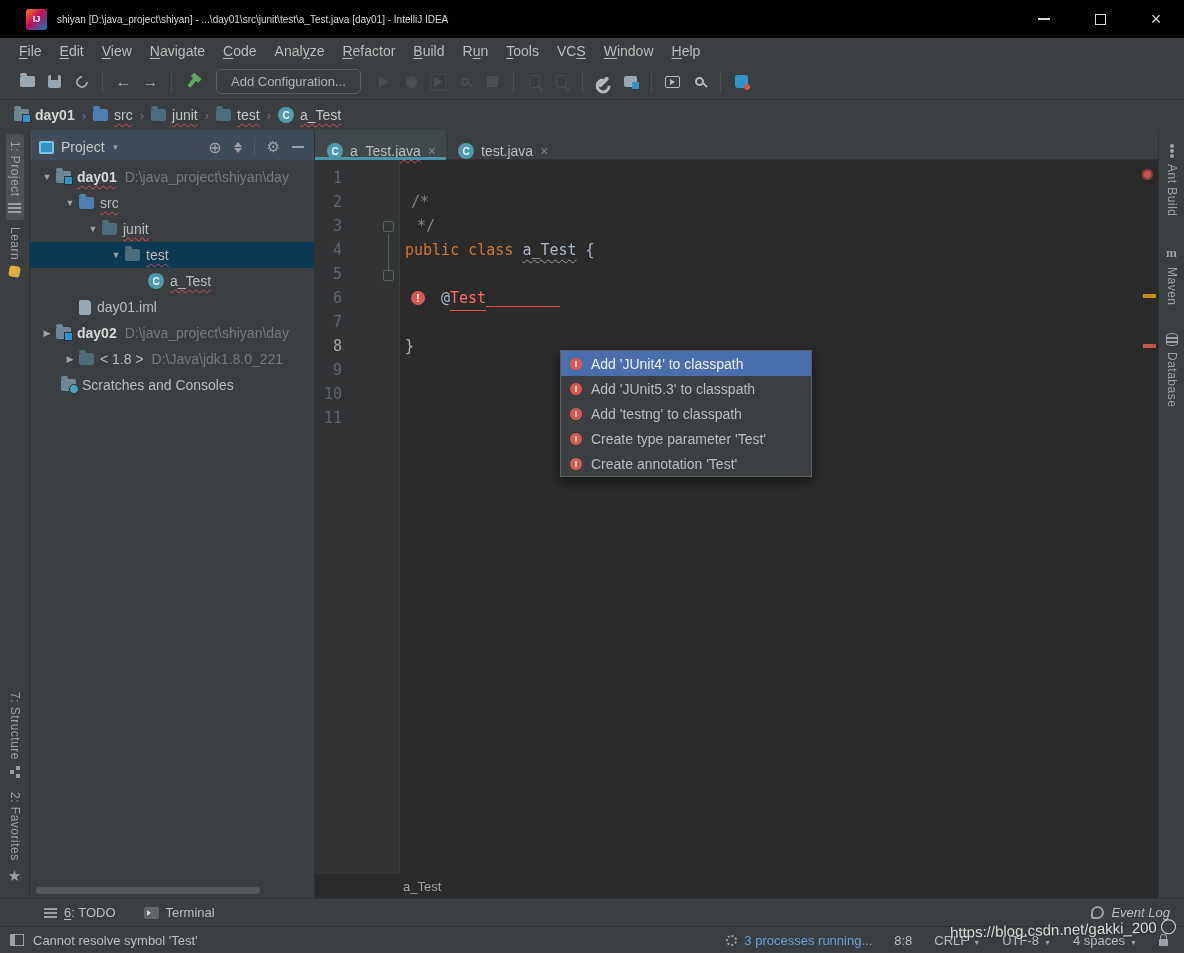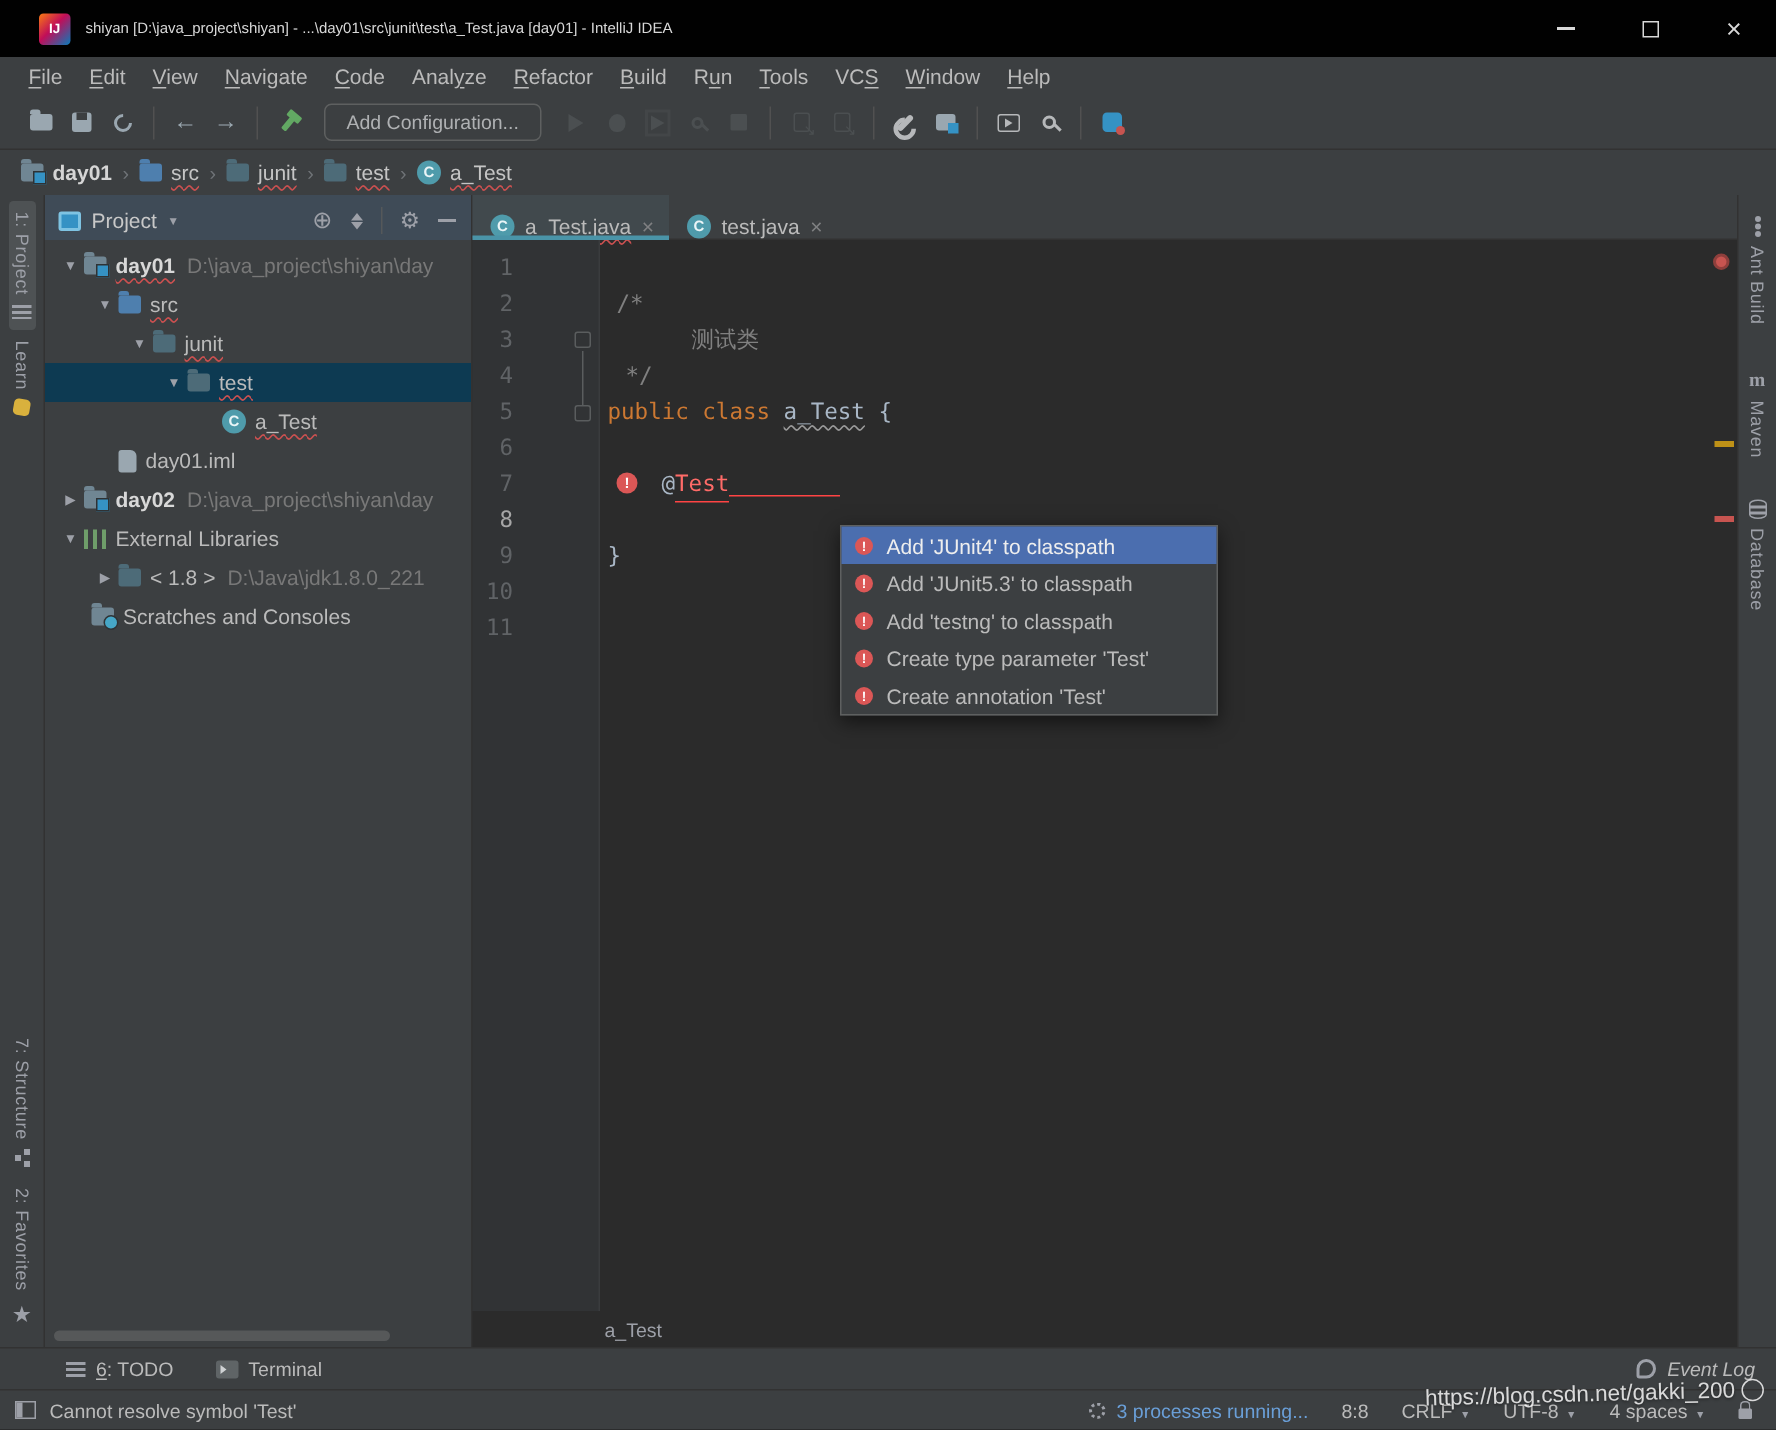--- a/index.html
+++ b/index.html
@@ -384,25 +384,20 @@
             <span class="tarrow"></span>
             <span class="i-file"></span>
             <span class="tname">day01.iml</span>
           </div>
         <div class="trow d0">
             <span class="tarrow col"></span>
             <span class="i-folder f-mod"></span>
             <span class="tname tbold">day02</span>
             <span class="tpath">D:\java_project\shiyan\day</span>
           </div>
-        <div class="trow d0">
-            <span class="tarrow exp"></span>
-            <span class="i-lib"></span>
-            <span class="tname">External Libraries</span>
-          </div>
         <div class="trow d1">
             <span class="tarrow col"></span>
             <span class="i-folder f-pkg"></span>
             <span class="tname">&lt; 1.8 &gt;</span>
             <span class="tpath">D:\Java\jdk1.8.0_221</span>
           </div>
         <div class="trow d1">
             <span class="i-folder i-scr" style="margin-left:0;"></span>
             <span class="tname">Scratches and Consoles</span>
           </div>
@@ -438,21 +433,20 @@
           <div class="gnum">10</div>
           <div class="gnum">11</div>
           <span class="fmark" style="top:61px;"></span>
           <span class="fline" style="top:74px;height:38px;"></span>
           <span class="fmark" style="top:110px;"></span>
         </div>
 
         <div class="code">
           <div class="cline"></div>
           <div class="cline"><span class="t-com m6">/*</span></div>
-          <div class="cline"><span class="t-com m56">测试类</span></div>
           <div class="cline"><span class="t-com m12">*/</span></div>
           <div class="cline"><span class="t-kw">public class </span><span class="t-namesq">a_Test</span><span class="t-plain"> {</span></div>
           <div class="cline"></div>
           <div class="cline"><span class="bulb8"></span><span class="t-plain">@</span><span class="t-err">Test</span><span class="err-ext"></span></div>
           <div class="cline"></div>
           <div class="cline"><span class="t-plain">}</span></div>
           <div class="cline"></div>
 
           <div class="popup">
             <div class="prow sel">

